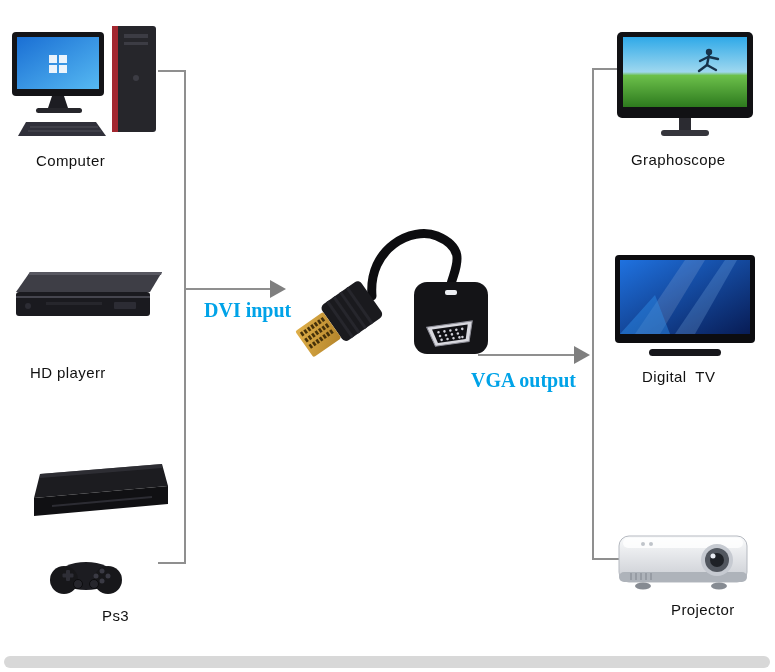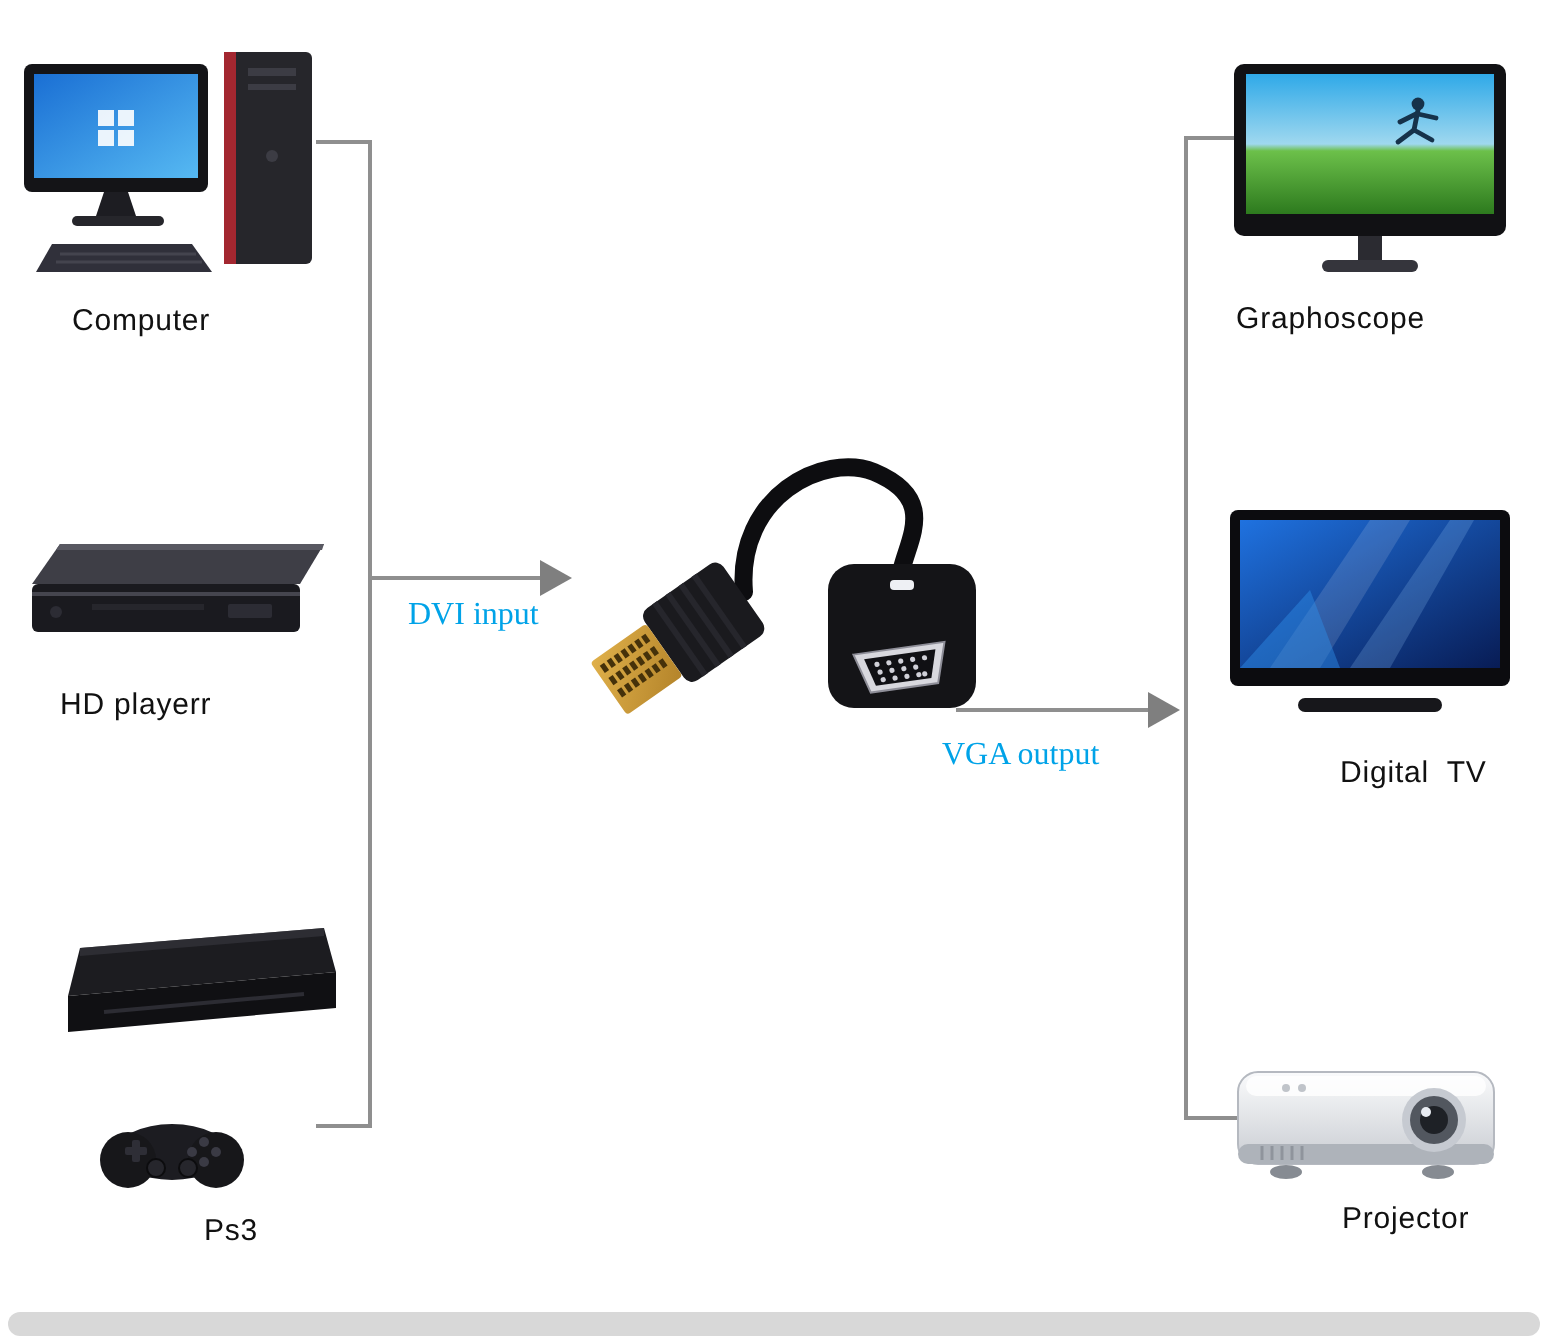--- a/index.html
+++ b/index.html
@@ -1,20 +1,20 @@
 <!DOCTYPE html>
 <html><head>
 <meta charset="utf-8">
 <style>
   html,body{margin:0;padding:0;background:#ffffff;}
   #canvas{position:relative;width:775px;height:672px;background:#ffffff;overflow:hidden;
           font-family:"Liberation Sans",sans-serif;}
   .abs{position:absolute;}
   .dev-label{font-size:15px;color:#111111;letter-spacing:.4px;white-space:pre;font-weight:500;}
-  .arrow-label{font-family:"Liberation Serif",serif;font-size:16px;color:#00a3e8;white-space:pre;}
+  .arrow-label{font-family:"Liberation Serif",serif;font-size:20px;color:#00a3e8;white-space:pre;font-weight:bold;}
   .line{background:#8f8f8f;}
   .arrowhead-right{width:0;height:0;border-top:9px solid transparent;border-bottom:9px solid transparent;
                    border-left:16px solid #7f7f7f;}
   svg{display:block;}
 </style>
 </head>
 <body>
 
 <div id="canvas">
 
@@ -52,21 +52,21 @@
     <svg width="158" height="68" viewBox="0 0 158 68">
       <polygon points="20,6 152,6 140,26 6,26" fill="#3e3e46"></polygon>
       <polygon points="20,6 152,6 151,9 18,9" fill="#585861"></polygon>
       <rect x="6" y="26" width="134" height="24" rx="3" fill="#1a1a1f"></rect>
       <rect x="6" y="30" width="134" height="2" fill="#6a6a74" opacity="0.55"></rect>
       <rect x="36" y="36" width="56" height="3" fill="#26262c"></rect>
       <rect x="104" y="36" width="22" height="7" rx="1" fill="#2c2c34"></rect>
       <circle cx="18" cy="40" r="3" fill="#2c2c34"></circle>
     </svg>
   </div>
-  <div class="abs dev-label" style="left:30px;top:344px;">HD playerr</div>
+  <div class="abs dev-label" style="left:30px;top:364px;">HD playerr</div>
 
   <div class="abs" style="left:12px;top:452px;width:160px;height:152px;">
     <svg width="160" height="152" viewBox="0 0 160 152">
       <polygon points="28,22 150,12 156,34 22,46" fill="#1c1c20"></polygon>
       <polygon points="28,22 150,12 150,16 28,26" fill="#34343c" opacity="0.7"></polygon>
       <polygon points="22,46 156,34 156,52 22,64" fill="#101013"></polygon>
       <line x1="40" y1="54" x2="140" y2="45" stroke="#2c2c33" stroke-width="2"></line>
 
       <ellipse cx="74" cy="124" rx="28" ry="14" fill="#1c1c21"></ellipse>
       <circle cx="52" cy="128" r="14" fill="#17171a"></circle>
@@ -189,39 +189,39 @@
         <path d="M92,23 L90,33"></path>
         <path d="M91,25 L83,29"></path>
           <path d="M92,25 L101,27"></path>
         <path d="M90,33 L82,39"></path>
           <path d="M90,33 L99,38"></path>
       </g>
       <rect x="62" y="86" width="12" height="12" fill="#2b2b31"></rect>
       <rect x="44" y="98" width="48" height="6" rx="3" fill="#35353c"></rect>
     </svg>
   </div>
-  <div class="abs dev-label" style="left:618px;top:151px;">Graphoscope</div>
+  <div class="abs dev-label" style="left:631px;top:151px;">Graphoscope</div>
 
   <div class="abs" style="left:615px;top:255px;width:140px;height:106px;">
     <svg width="140" height="106" viewBox="0 0 140 106">
       <defs>
         <linearGradient id="gTv" x1="0" y1="0" x2="1" y2="1">
           <stop offset="0" stop-color="#1f72e0"></stop>
             <stop offset="1" stop-color="#081c55"></stop>
         </linearGradient>
       </defs>
       <rect x="0" y="0" width="140" height="88" rx="4" fill="#0c0c0f"></rect>
       <rect x="5" y="5" width="130" height="74" fill="url(#gTv)"></rect>
       <polygon points="20,79 70,5 90,5 45,79" fill="#ffffff" opacity="0.13"></polygon>
       <polygon points="60,79 110,5 122,5 80,79" fill="#9fd4ff" opacity="0.2"></polygon>
       <polygon points="5,79 40,40 55,79" fill="#2e8fe8" opacity="0.45"></polygon>
       <rect x="34" y="94" width="72" height="7" rx="3.5" fill="#17171b"></rect>
     </svg>
   </div>
-  <div class="abs dev-label" style="left:670px;top:368px;margin-top:10px;">Digital  TV</div>
+  <div class="abs dev-label" style="left:642px;top:368px;">Digital  TV</div>
 
   <div class="abs" style="left:615px;top:522px;width:136px;height:76px;">
     <svg width="136" height="76" viewBox="0 0 136 76">
       <defs>
         <linearGradient id="gPj" x1="0" y1="0" x2="0" y2="1">
           <stop offset="0" stop-color="#fafbfc"></stop>
             <stop offset="1" stop-color="#c9ccd2"></stop>
         </linearGradient>
       </defs>
       <rect x="4" y="14" width="128" height="46" rx="10" fill="url(#gPj)" stroke="#b5b9c0"></rect>

